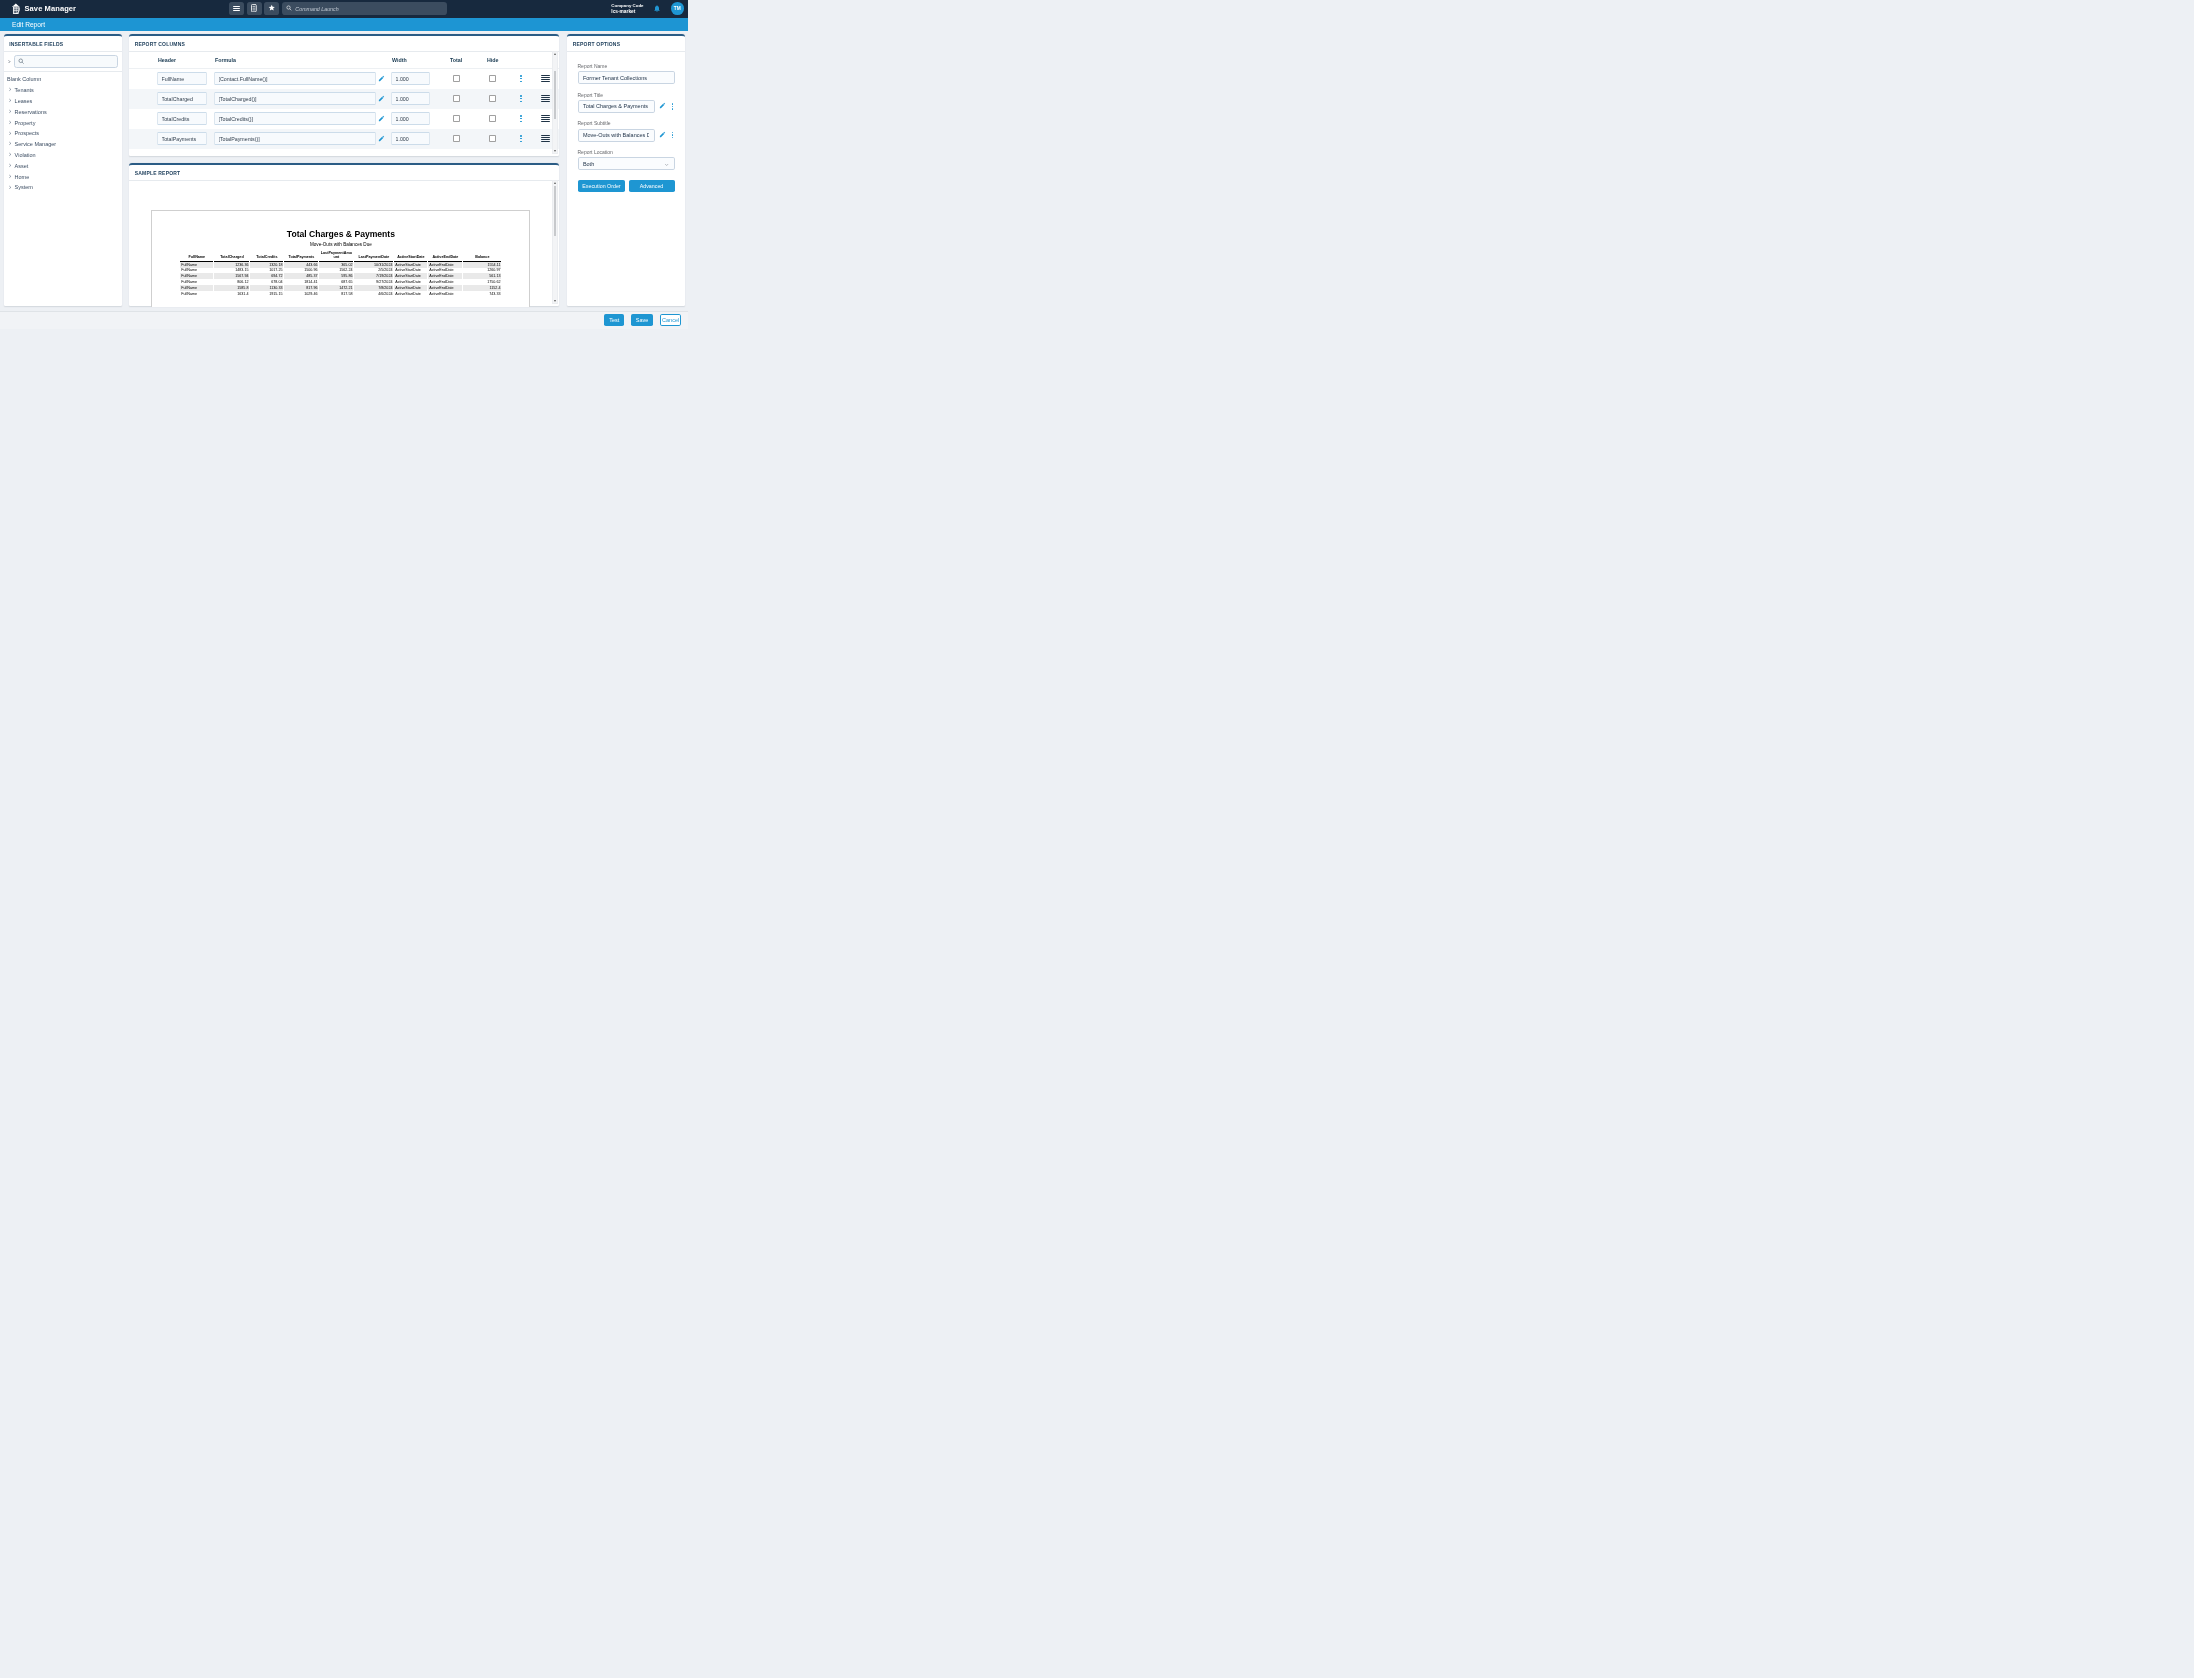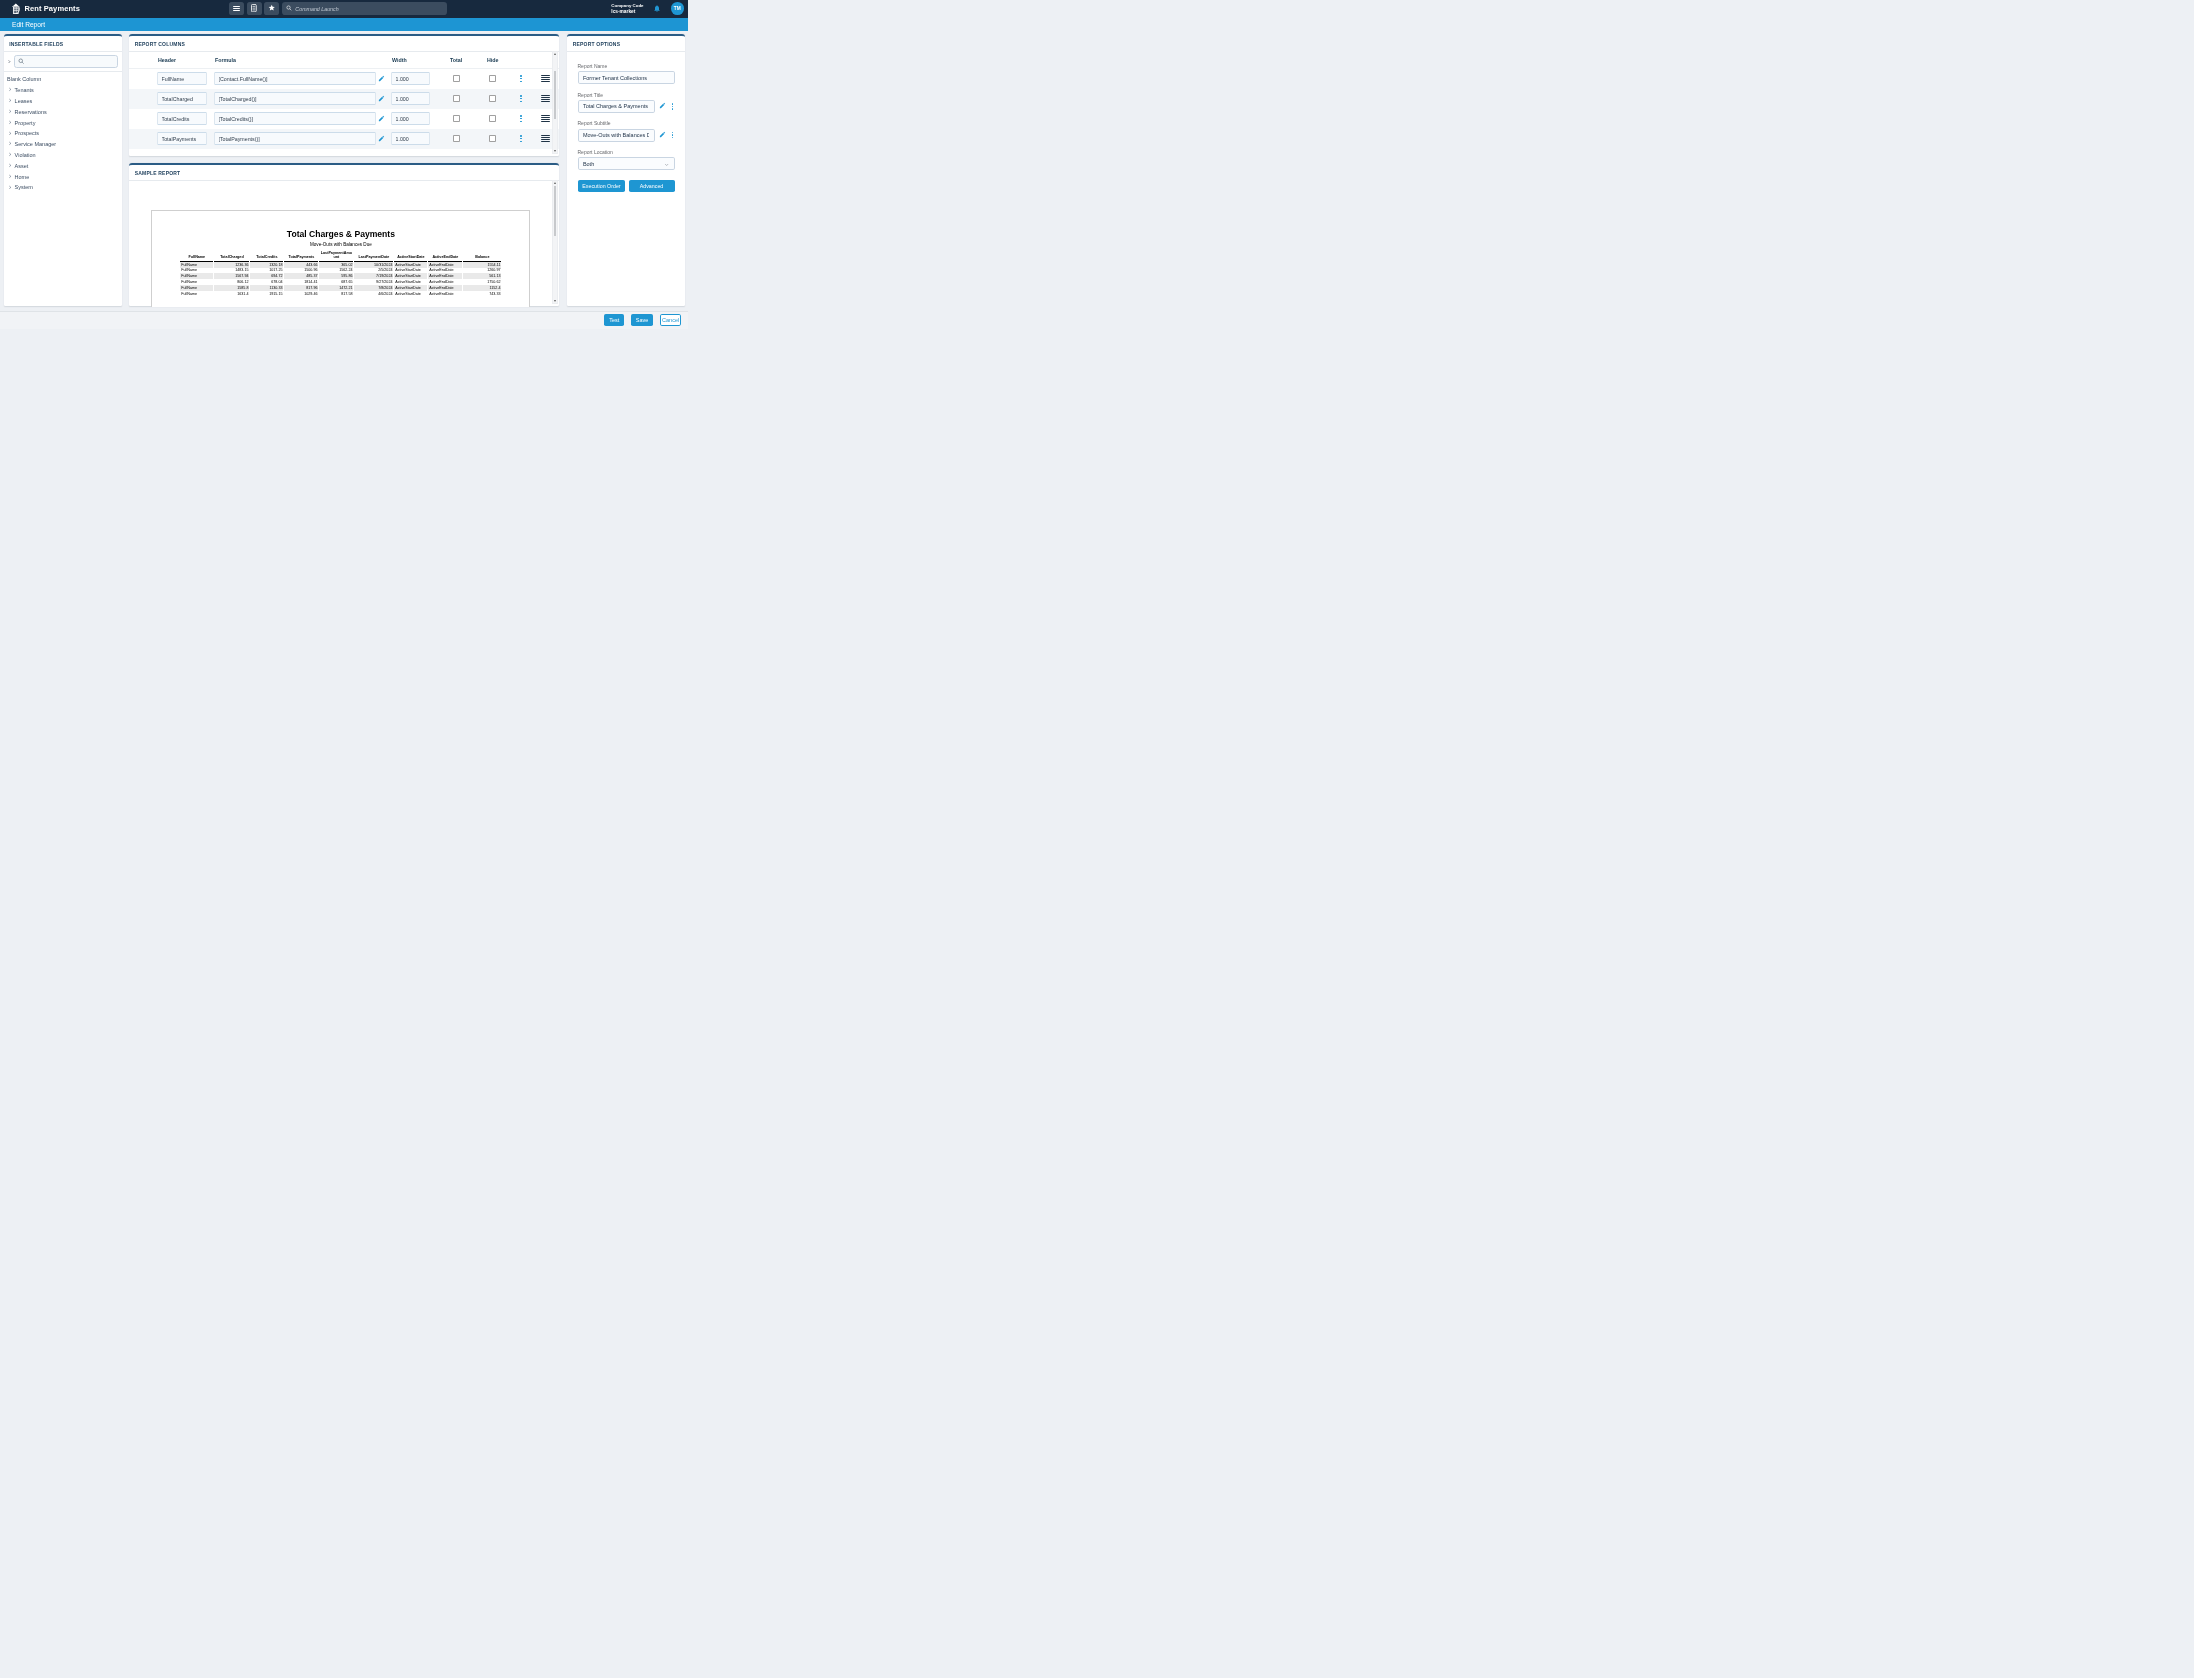--- a/index.html
+++ b/index.html
@@ -132,21 +132,21 @@
       <svg width="10.5" height="11.4" viewBox="0 0 24 26">
         <polygon points="11,1 20,9 17.5,9 17.5,7.8 4.5,7.8 4.5,9 2,9" fill="#fff"></polygon>
         <rect x="5.5" y="9" width="11" height="15" fill="none" stroke="#fff" stroke-width="2"></rect>
         <line x1="8.9" y1="9" x2="8.9" y2="24" stroke="#fff" stroke-width="1.4"></line>
         <line x1="12.3" y1="9" x2="12.3" y2="24" stroke="#fff" stroke-width="1.4"></line>
         <line x1="5.5" y1="13" x2="16.5" y2="13" stroke="#fff" stroke-width="1.4"></line>
         <line x1="5.5" y1="17" x2="16.5" y2="17" stroke="#fff" stroke-width="1.4"></line>
         <path d="M19 10 C 21 16, 17 23, 10 25.5" fill="none" stroke="#fff" stroke-width="2"></path>
       </svg>
     </span>
-    <span class="logo-text">Rent Payments</span>
+    <span class="logo-text">Save Manager</span>
   </div>
   <div class="tb-center">
     <div class="icon-btn">
       <span class="hamb">
           <span></span>
           <span></span>
           <span></span>
         </span>
     </div>
     <div class="icon-btn">

